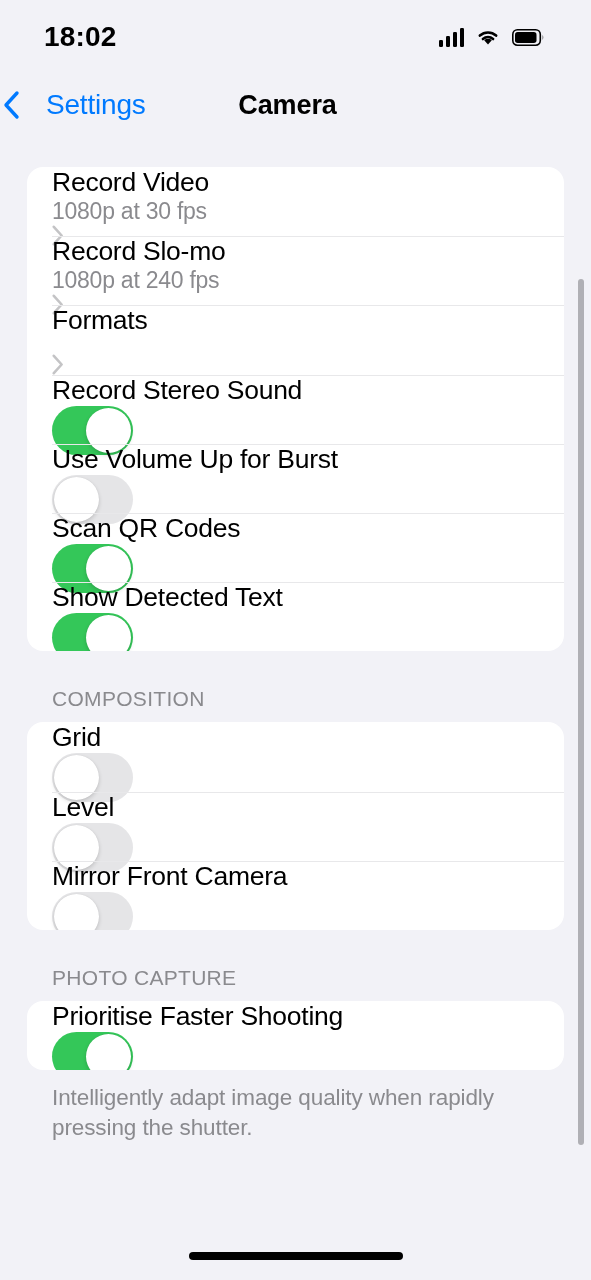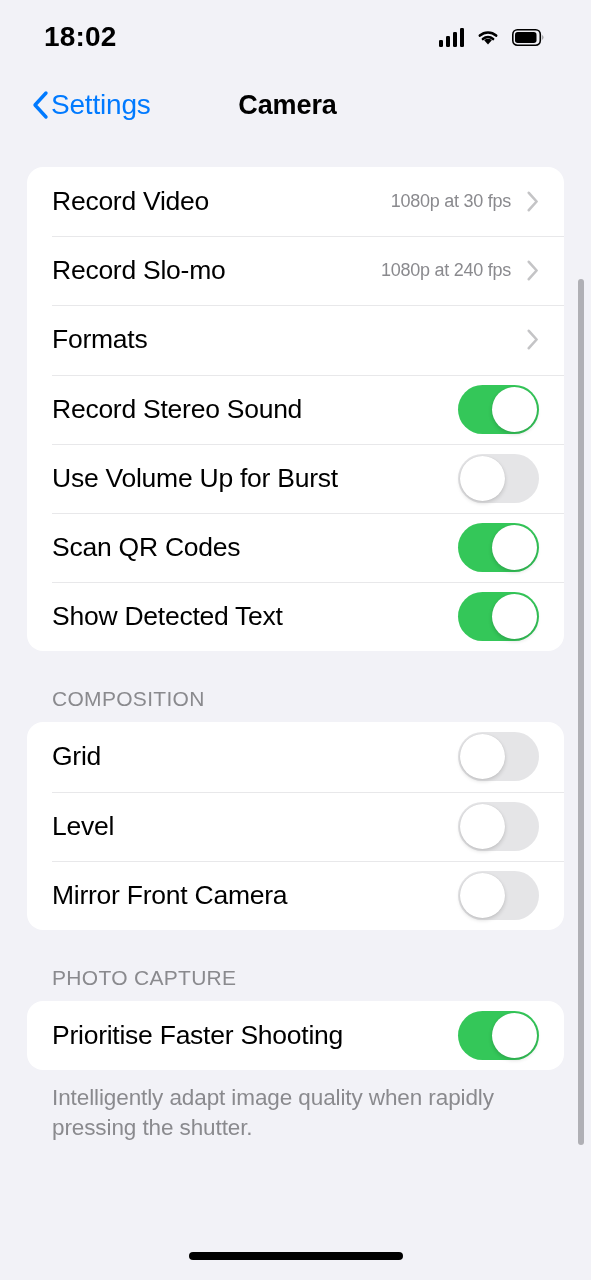--- a/index.html
+++ b/index.html
@@ -59,22 +59,22 @@
   
   .nav-bar {
     height: 62px;
     position: relative;
     display: flex;
     align-items: center;
   }
   .nav-back {
     display: flex;
     align-items: center;
-    gap: 2px;
-    padding-left: 31px;
+    gap: 26px;
+    padding-left: 2px;
     cursor: pointer;
   }
   .back-chevron {
     width: 18px;
     height: 30px;
     display: block;
   }
   .nav-back-label {
     font-size: 28px;
     color: #007AFF;
@@ -101,43 +101,44 @@
     margin: 0 27px;
     background: #FFFFFF;
     border-radius: 16px;
     overflow: hidden;
   }
 
   .row {
     position: relative;
     height: 69.2px;
     display: flex;
-    align-items: center;
+    align-items: flex-start;
     padding: 0 25px;
     box-sizing: border-box;
     cursor: pointer;
+    flex-direction: column;
   }
   .row + .row::before {
     content: "";
     position: absolute;
     left: 25px;
     right: 0;
     top: 0;
     height: 1px;
     background: #E8E8EA;
   }
   .row-label {
     font-size: 26.5px;
     color: #000;
     letter-spacing: -0.25px;
     flex: 1;
     white-space: nowrap;
   }
   .row-value {
-    font-size: 18px;
+    font-size: 23px;
     color: #8A8A8E;
     letter-spacing: -0.25px;
     margin-right: 16px;
     white-space: nowrap;
   }
   .row-chevron {
     width: 12px;
     height: 21px;
     display: block;
     flex: none;

